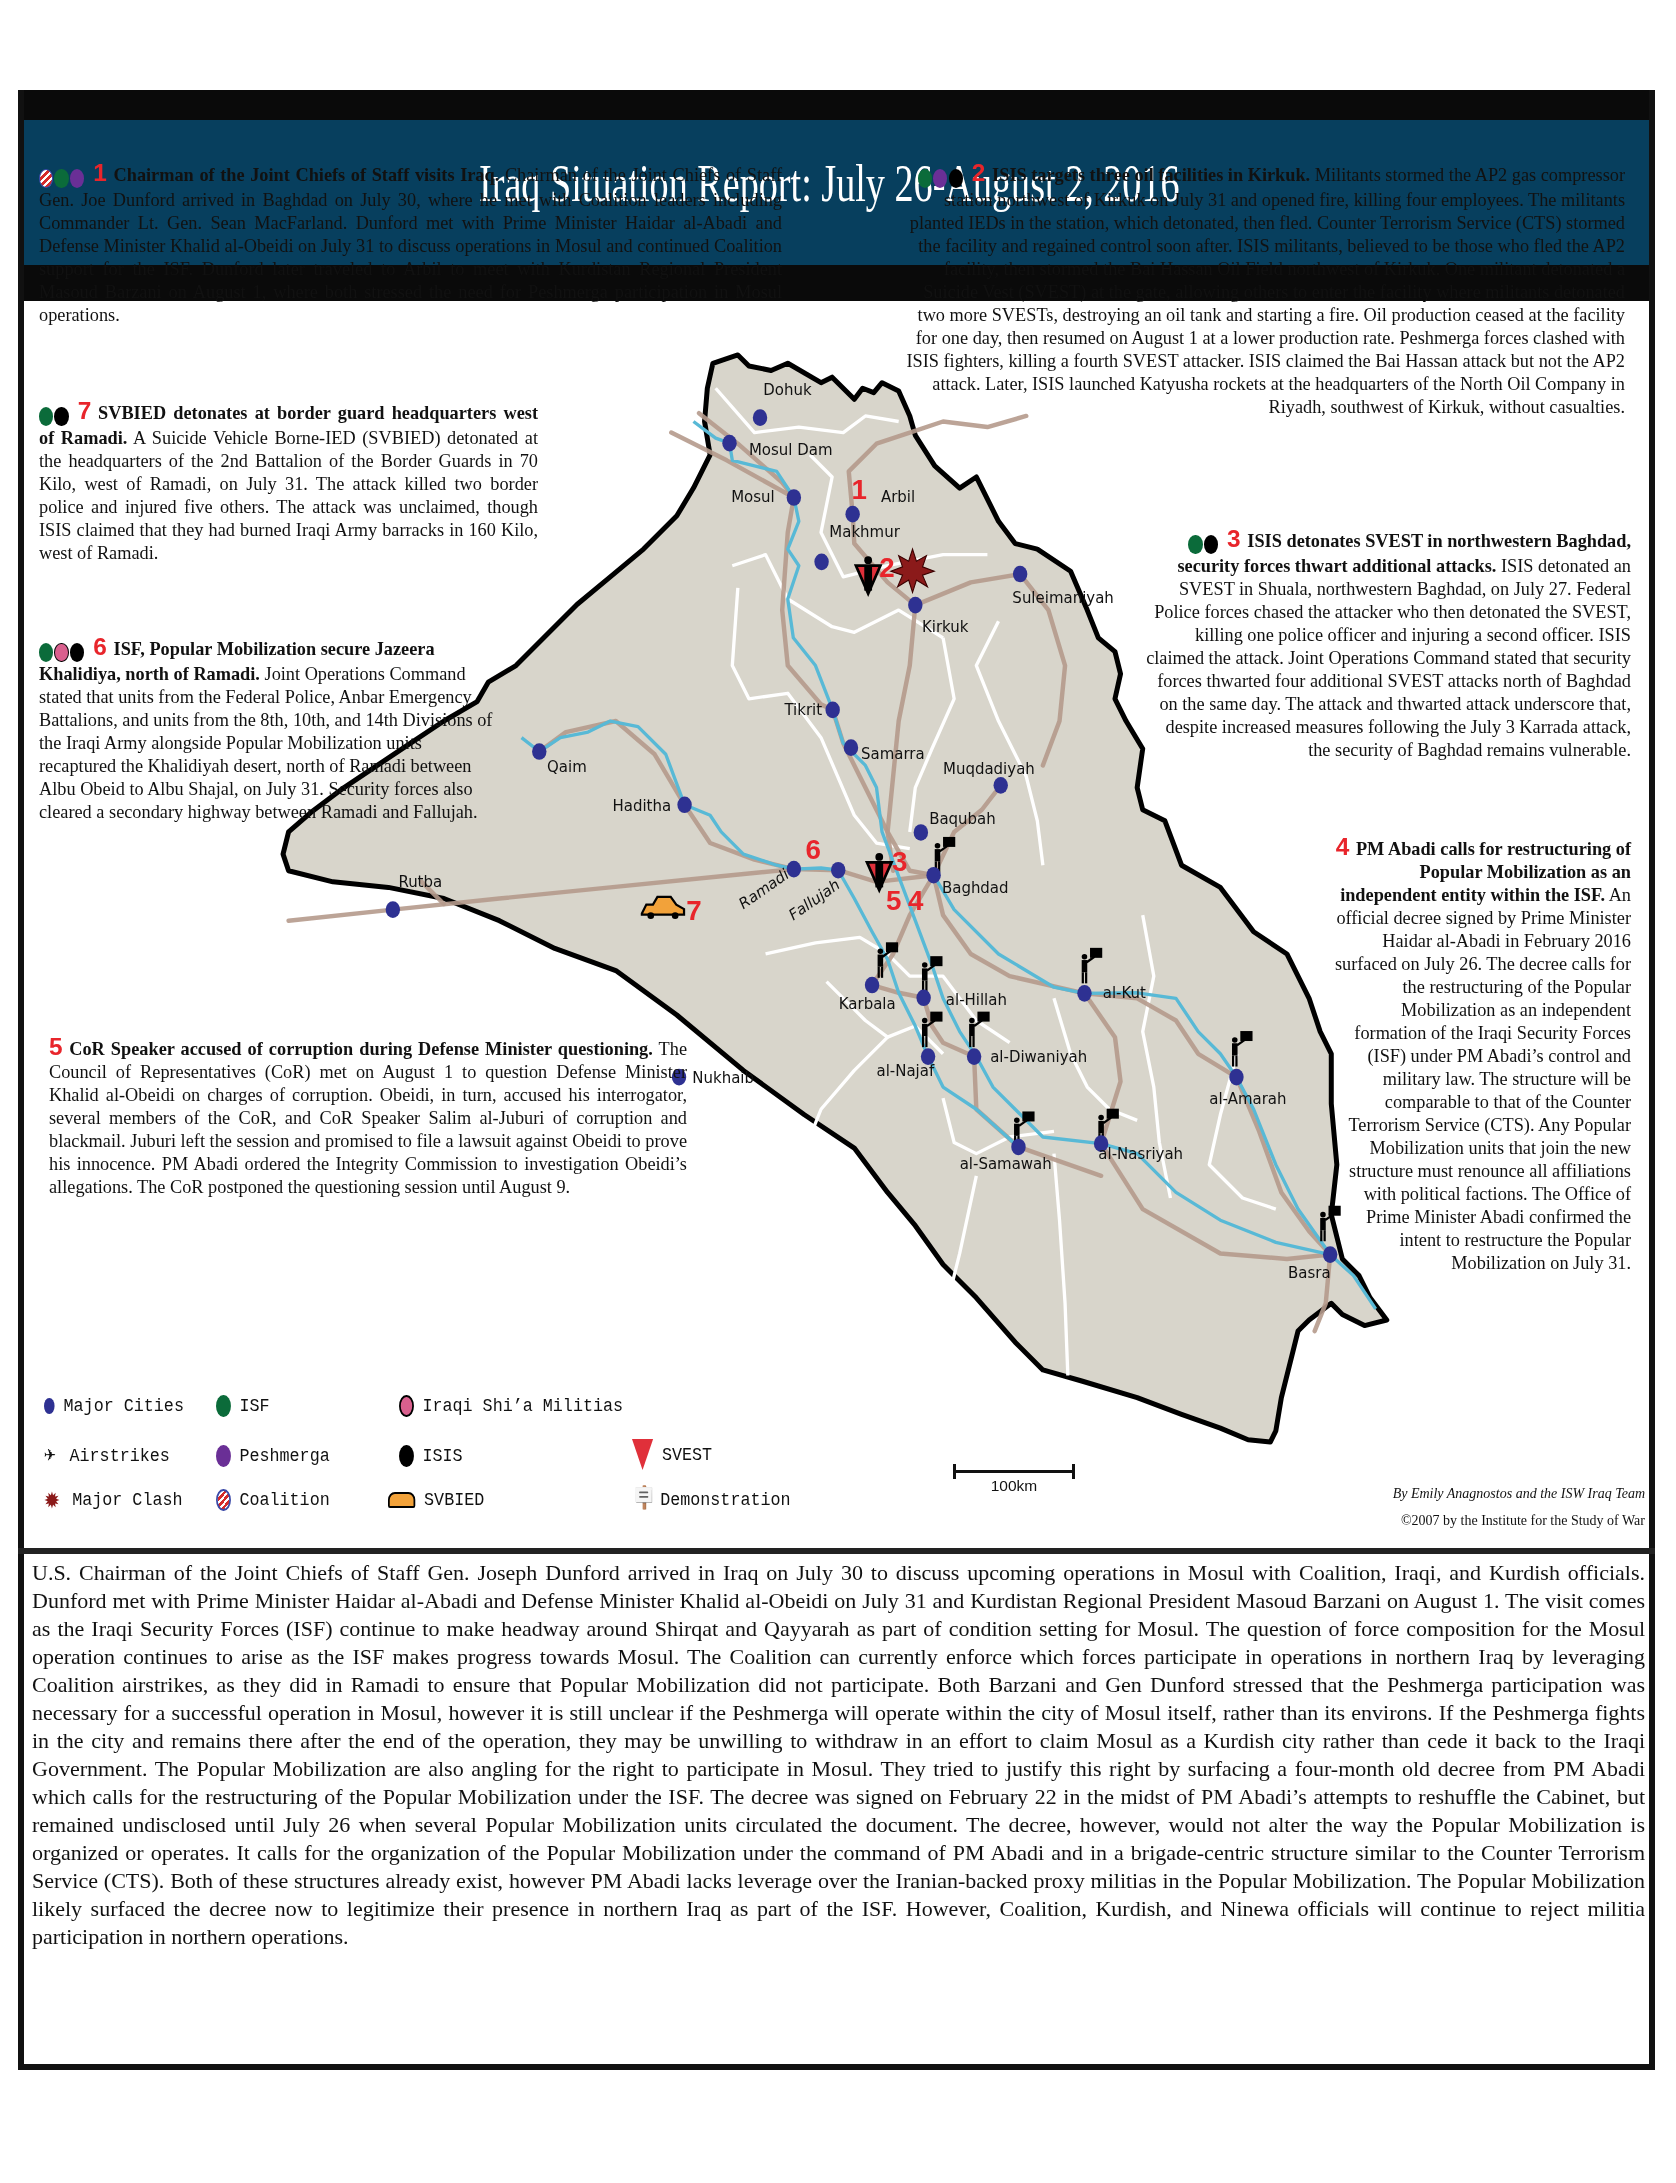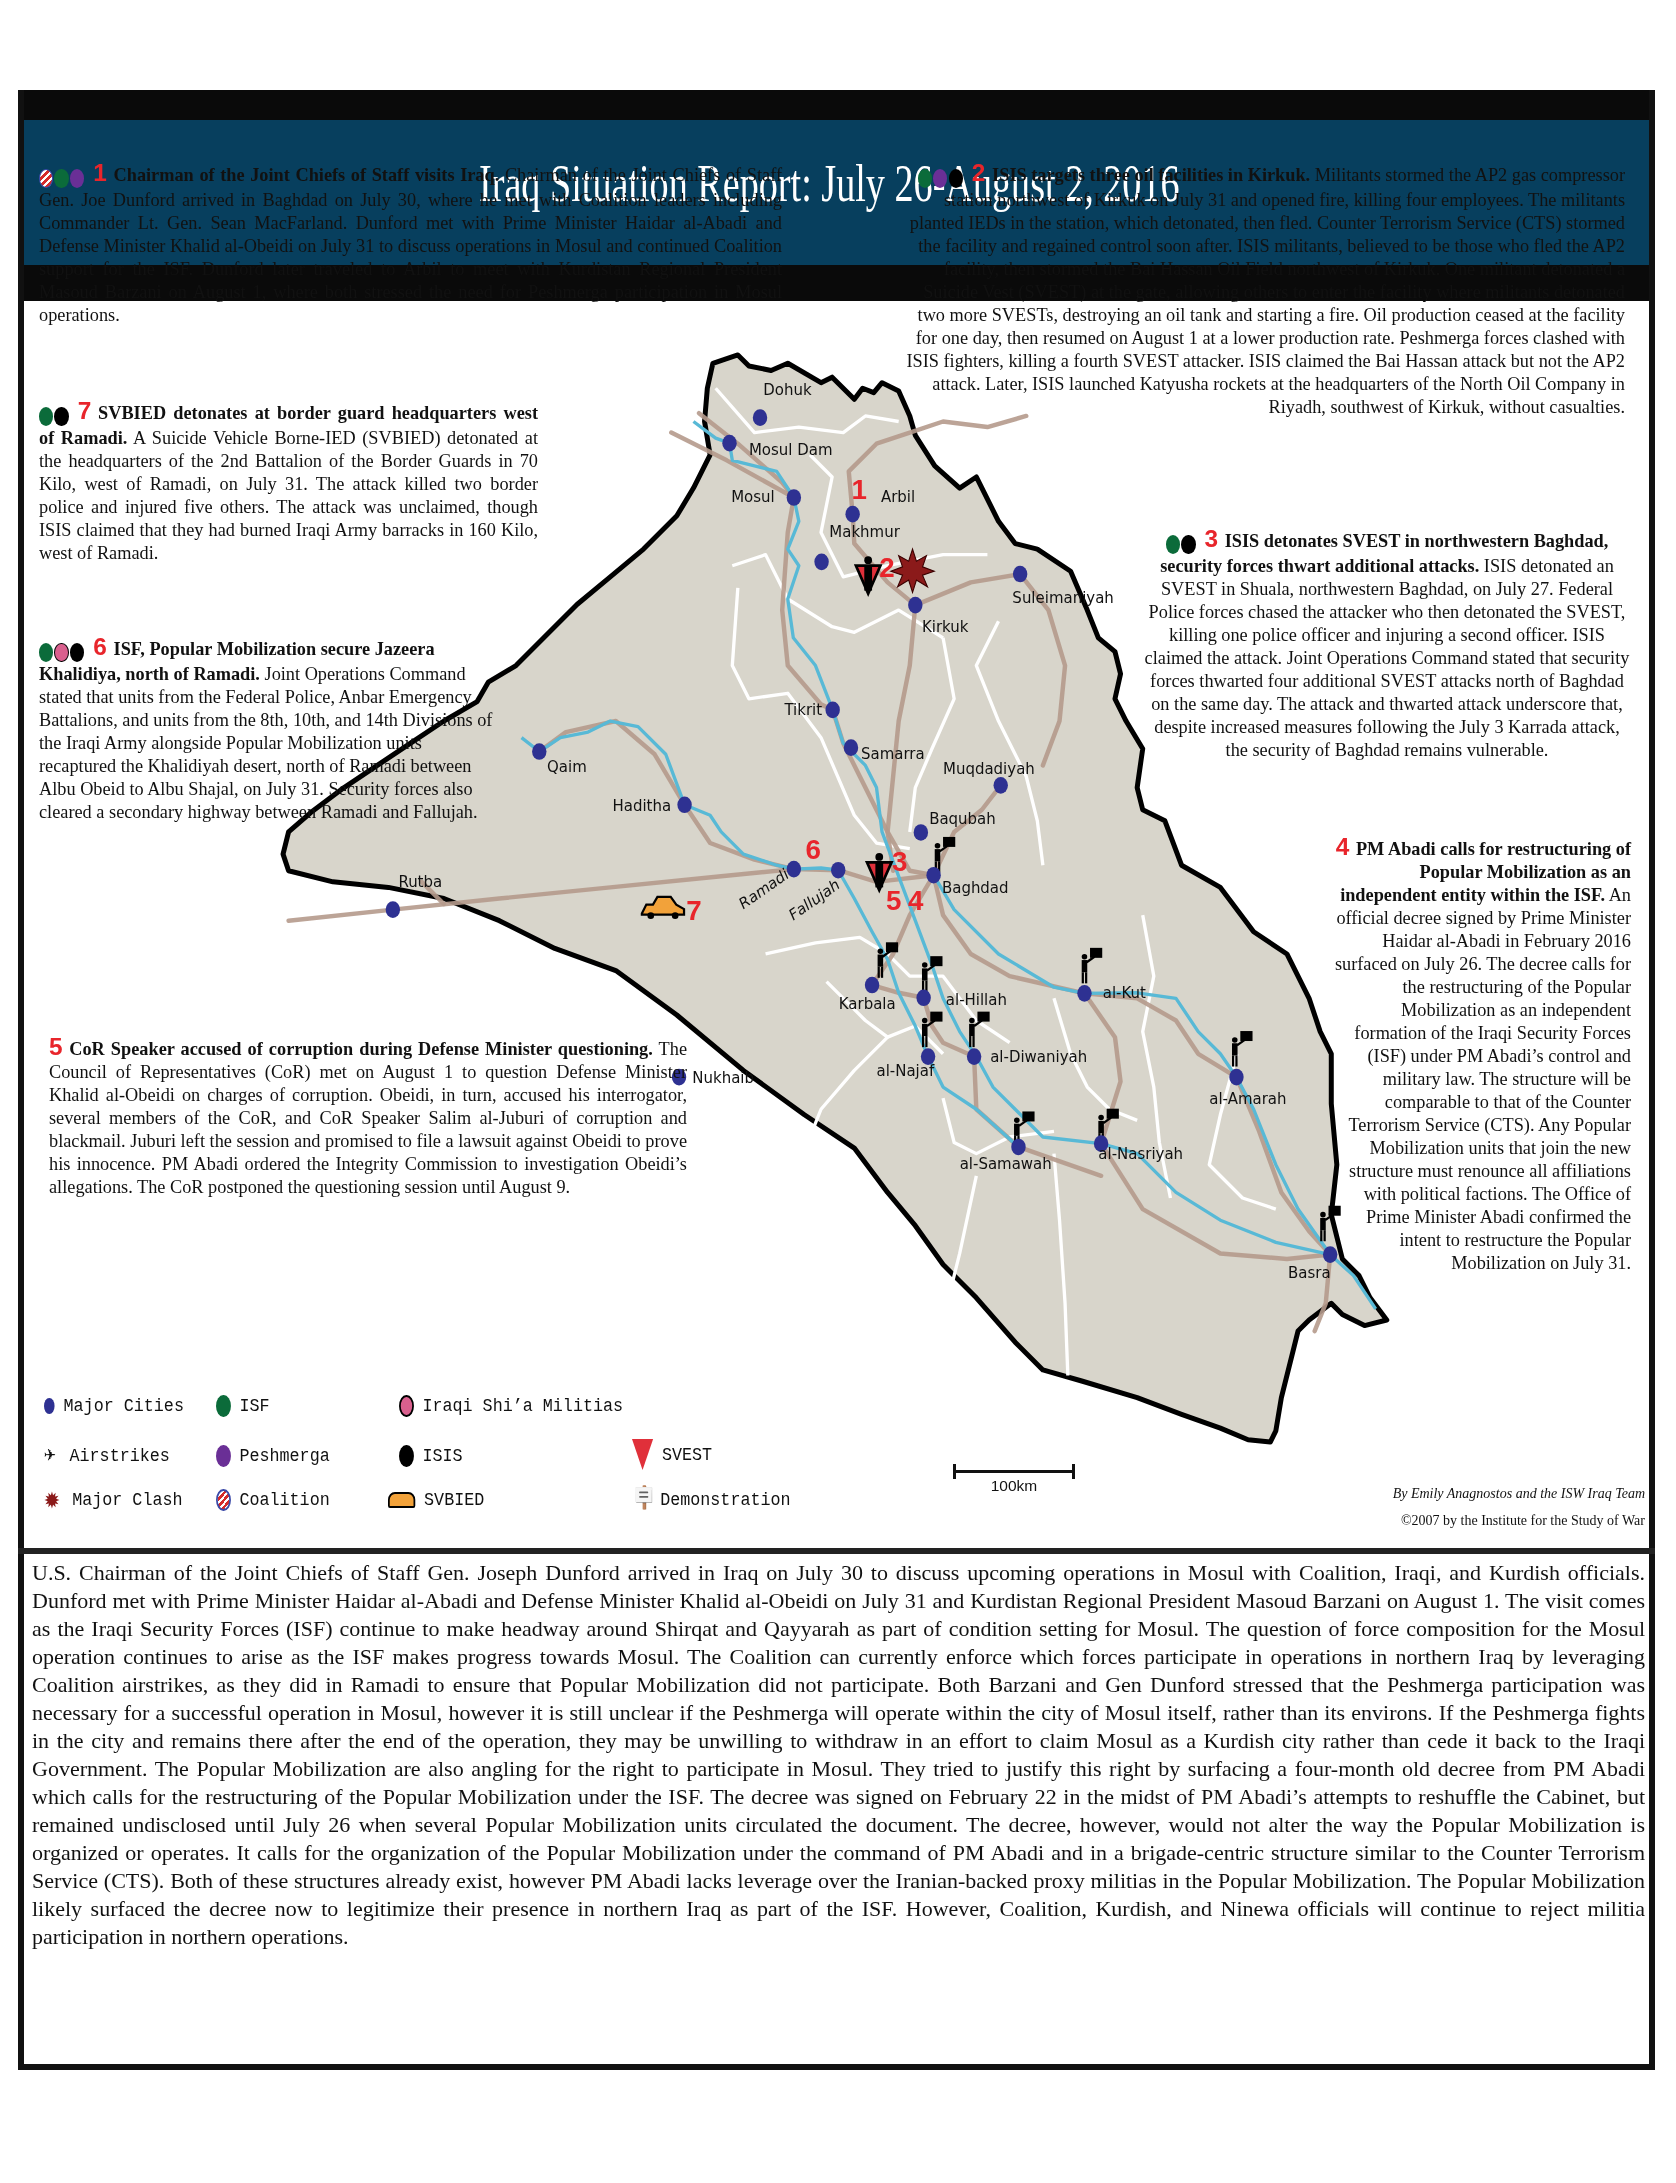--- a/index.html
+++ b/index.html
@@ -283,21 +283,21 @@
 </div>
 
 <div class="report" style="left:39px; top:635px; width:455px; text-align:left;">
   <span class="dots"><span class="dot isf"></span><span class="dot militia"></span><span class="dot isis"></span></span><span class="num">6</span><span class="head">ISF, Popular Mobilization secure Jazeera Khalidiya, north of Ramadi.</span> <span>Joint Operations Command stated that units from the Federal Police, Anbar Emergency Battalions, and units from the 8th, 10th, and 14th Divisions of the Iraqi Army alongside Popular Mobilization units recaptured the Khalidiyah desert, north of Ramadi between Albu Obeid to Albu Shajal, on July 31. Security forces also cleared a secondary highway between Ramadi and Fallujah.</span>
 </div>
 
 <div class="report" style="left:49px; top:1035px; width:638px;">
   <span class="num">5</span><span class="head">CoR Speaker accused of corruption during Defense Minister questioning.</span> <span>The Council of Representatives (CoR) met on August 1 to question Defense Minister Khalid al-Obeidi on charges of corruption. Obeidi, in turn, accused his interrogator, several members of the CoR, and CoR Speaker Salim al-Juburi of corruption and blackmail. Juburi left the session and promised to file a lawsuit against Obeidi to prove his innocence. PM Abadi ordered the Integrity Commission to investigation Obeidi’s allegations. The CoR postponed the questioning session until August 9.</span>
 </div>
 
-<div class="report" style="left:1143px; top:527px; width:488px; text-align:center;">
+<div class="report" style="left:1143px; top:527px; width:488px; text-align:right;">
   <span class="dots"><span class="dot isf"></span><span class="dot isis"></span></span><span class="num">3</span><span class="head">ISIS detonates SVEST in northwestern Baghdad, security forces thwart additional attacks.</span> <span>ISIS detonated an SVEST in Shuala, northwestern Baghdad, on July 27. Federal Police forces chased the attacker who then detonated the SVEST, killing one police officer and injuring a second officer. ISIS claimed the attack. Joint Operations Command stated that security forces thwarted four additional SVEST attacks north of Baghdad on the same day. The attack and thwarted attack underscore that, despite increased measures following the July 3 Karrada attack, the security of Baghdad remains vulnerable.</span>
 </div>
 
 <div class="report" style="left:1326px; top:835px; width:305px; text-align:right;">
   <span class="num">4</span><span class="head">PM Abadi calls for restructuring of Popular Mobilization as an independent entity within the ISF.</span> <span>An official decree signed by Prime Minister Haidar al-Abadi in February 2016 surfaced on July 26. The decree calls for the restructuring of the Popular Mobilization as an independent formation of the Iraqi Security Forces (ISF) under PM Abadi’s control and military law. The structure will be comparable to that of the Counter Terrorism Service (CTS). Any Popular Mobilization units that join the new structure must renounce all affiliations with political factions. The Office of Prime Minister Abadi confirmed the intent to restructure the Popular Mobilization on July 31.</span>
 </div>
 
 <div class="legend">
   <div class="legend-item" style="left:0; top:0;">
       <span class="sw" style="background:#2e3192;border-radius:50%;width:12.2px;height:16.6px;"></span>

